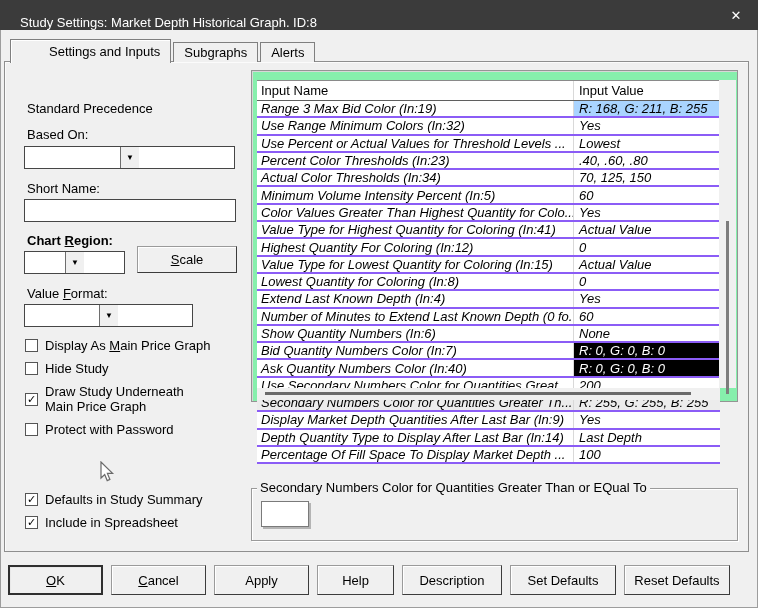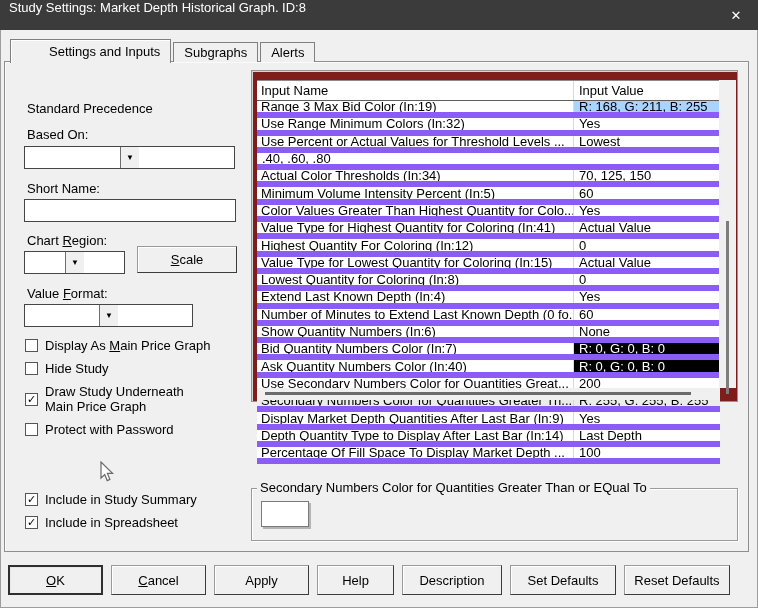--- a/index.html
+++ b/index.html
@@ -5,21 +5,21 @@
   html,body{margin:0;padding:0;}
   body{
     width:758px;height:608px;position:relative;overflow:hidden;
     background:#f0f0f0;color:#000;
     font-family:"Liberation Sans","DejaVu Sans",sans-serif;font-size:13px;
     box-shadow:inset 0 0 0 1px #9d9d9d;
   }
   u{text-decoration:underline;}
   
   .titlebar{position:absolute;left:0;top:0;width:758px;height:30px;background:#3b3b3b;color:#fff;
-    display:flex;align-items:flex-start;padding-left:9px;box-sizing:border-box;}
+    display:flex;align-items:flex-end;padding-left:20px;box-sizing:border-box;}
   .titlebar .title{font-size:13px;}
   .close-btn{position:absolute;right:0;top:0;width:44px;height:30px;display:flex;align-items:center;
     justify-content:center;color:#fff;font-size:13px;cursor:default;}
   
   .tab-bar{position:absolute;left:10px;top:39px;height:23px;display:flex;align-items:flex-end;z-index:5;}
   .tab{background:#f0f0f0;border:1px solid #7f7f7f;border-bottom:none;height:20px;box-sizing:border-box;
     padding:2px 10px 0 10px;margin-right:2px;font-size:13px;}
   .tab.active{height:24px;padding-top:4px;margin-bottom:-1px;box-shadow:inset 1px 1px 0 #ffffff;padding-left:38px;}
   .tab-page{position:absolute;left:4px;top:61px;width:745px;height:491px;box-sizing:border-box;
     background:#f0f0f0;border:1px solid #8e8e8e;box-shadow:inset 1px 1px 0 #fbfbfb;}
@@ -38,27 +38,27 @@
   .btn.default{border:2px solid #2f2f2f;box-shadow:inset 1px 1px 0 #e8e8e8;}
   .scale-btn{position:absolute;left:137px;top:246px;width:100px;height:27px;}
   
   .cb-group{position:absolute;display:flex;flex-direction:column;}
   .cb-row{display:flex;align-items:center;margin-bottom:8px;}
   .cb-box{width:13px;height:13px;background:#fff;border:1px solid #555;box-sizing:border-box;flex:none;
     display:flex;align-items:center;justify-content:center;font-size:11px;font-weight:bold;line-height:11px;margin-right:7px;}
   .cb-label{white-space:pre-line;line-height:15px;}
   
   .grid-panel{position:absolute;left:251px;top:70px;width:487px;height:332px;box-sizing:border-box;
-    background:#7f1d1d;border:1px solid #949494;box-shadow:inset 1px 1px 0 #d7d7d7;}
+    background:#86efac;border:1px solid #949494;box-shadow:inset 1px 1px 0 #d7d7d7;}
   .grid{position:absolute;left:5px;top:9px;width:463px;background:#fff;border-top:1px solid #8a8a8a;}
   .grid-header{display:flex;height:19px;border-bottom:1px solid #5f5f5f;background:#fff;font-size:13px;}
   .grid-header .h-name{width:317px;box-sizing:border-box;padding-left:4px;border-right:1px solid #d9d9d9;
     display:flex;align-items:center;}
   .grid-header .h-value{flex:1;padding-left:5px;display:flex;align-items:center;}
-  .grid-row{display:flex;height:17.3px;box-sizing:border-box;border-bottom:6px solid #8b5cf6;background:#fff;}
+  .grid-row{display:flex;height:17.3px;box-sizing:border-box;border-bottom:2px solid #8b5cf6;background:#fff;font-style:italic;}
   .grid-row.selected{background:#ececec;}
   .cell-name{width:317px;box-sizing:border-box;padding-left:4px;border-right:1px solid #d9d9d9;
     overflow:hidden;white-space:nowrap;display:flex;align-items:center;}
   .cell-value{flex:1;box-sizing:border-box;padding-left:5px;overflow:hidden;white-space:nowrap;
     display:flex;align-items:center;}
   .vscroll{position:absolute;top:9px;right:1px;width:17px;bottom:13px;background:#f0f0f0;}
   .vscroll .thumb{position:absolute;left:7px;top:141px;width:3px;height:173px;background:#7d7d7d;}
   .hscroll{position:absolute;left:5px;bottom:1px;width:463px;height:12px;background:#f0f0f0;}
   .hscroll .thumb{position:absolute;left:8px;top:4px;width:426px;height:3px;background:#6b6b6b;}
   
@@ -92,21 +92,21 @@
 
 <div class="lbl" style="left:27px;top:127px;">Based On:</div>
 <div class="combo" style="left:24px;top:146px;width:211px;">
   <span class="combo-text">&lt;Main Price Graph&gt;</span>
   <span class="combo-arrow">▼</span>
 </div>
 
 <div class="lbl" style="left:27px;top:181px;">Short Name:</div>
 <input class="textbox" style="left: 24px; top: 199px; width: 212px;" value="">
 
-<div class="lbl" style="left:27px;top:233px;">Chart <u>R</u>egion:</div>
+<div class="lbl" style="left:27px;top:233px;font-weight:bold;">Chart <u>R</u>egion:</div>
 <div class="combo" style="left:24px;top:251px;width:101px;">
   <span class="combo-text">1</span>
   <span class="combo-arrow">▼</span>
 </div>
 <div class="btn scale-btn"><u>S</u>cale</div>
 
 <div class="lbl" style="left:27px;top:286px;">Value <u>F</u>ormat:</div>
 <div class="combo" style="left:24px;top:304px;width:169px;">
   <span class="combo-text">Inherited</span>
   <span class="combo-arrow">▼</span>
@@ -127,21 +127,21 @@
 Main Price Graph</span>
     </div>
     <div class="cb-row">
       <span class="cb-box"></span>
       <span class="cb-label">Protect with Password</span>
     </div>
   </div>
 <div class="cb-group" style="left:25px;top:492px;width:218px;">
     <div class="cb-row">
       <span class="cb-box">✓</span>
-      <span class="cb-label">Include in Study Summary</span>
+      <span class="cb-label">Defaults in Study Summary</span>
     </div>
     <div class="cb-row">
       <span class="cb-box">✓</span>
       <span class="cb-label">Include in Spreadsheet</span>
     </div>
   </div>
 
 <div class="cursor">
   <svg width="15" height="22" viewBox="0 0 15 22">
     <polygon points="1,1 1,17 4.7,13.5 7.2,19.6 9.9,18.4 7.4,12.4 12.6,12.4" fill="#ffffff" stroke="#6a6a6a" stroke-width="1.2"></polygon>
@@ -161,20 +161,21 @@
         </div>
         <div class="grid-row">
           <span class="cell-name">Use Range Minimum Colors  (In:32)</span>
           <span class="cell-value">Yes</span>
         </div>
         <div class="grid-row">
           <span class="cell-name">Use Percent or Actual Values for Threshold Levels  ...</span>
           <span class="cell-value">Lowest</span>
         </div>
         <div class="grid-row">
+          <span class="cell-name">Percent Color Thresholds  (In:23)</span>
           <span class="cell-value">.40, .60, .80</span>
         </div>
         <div class="grid-row">
           <span class="cell-name">Actual Color Thresholds  (In:34)</span>
           <span class="cell-value">70, 125, 150</span>
         </div>
         <div class="grid-row">
           <span class="cell-name">Minimum Volume Intensity Percent  (In:5)</span>
           <span class="cell-value">60</span>
         </div>

